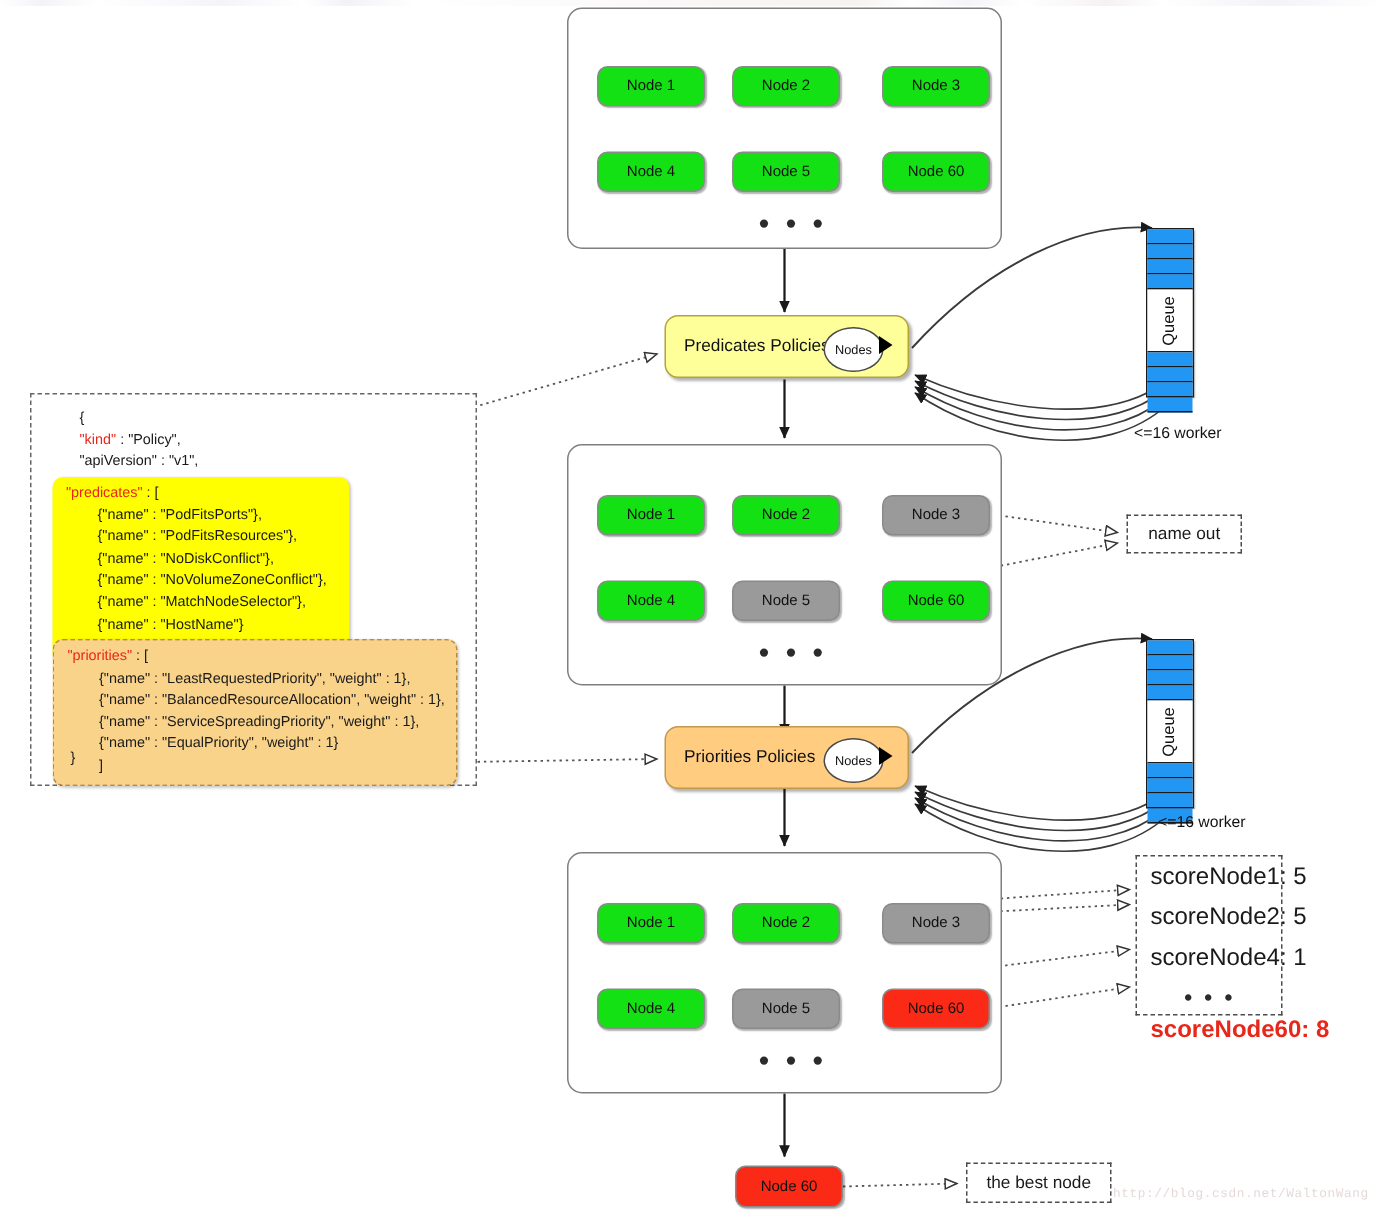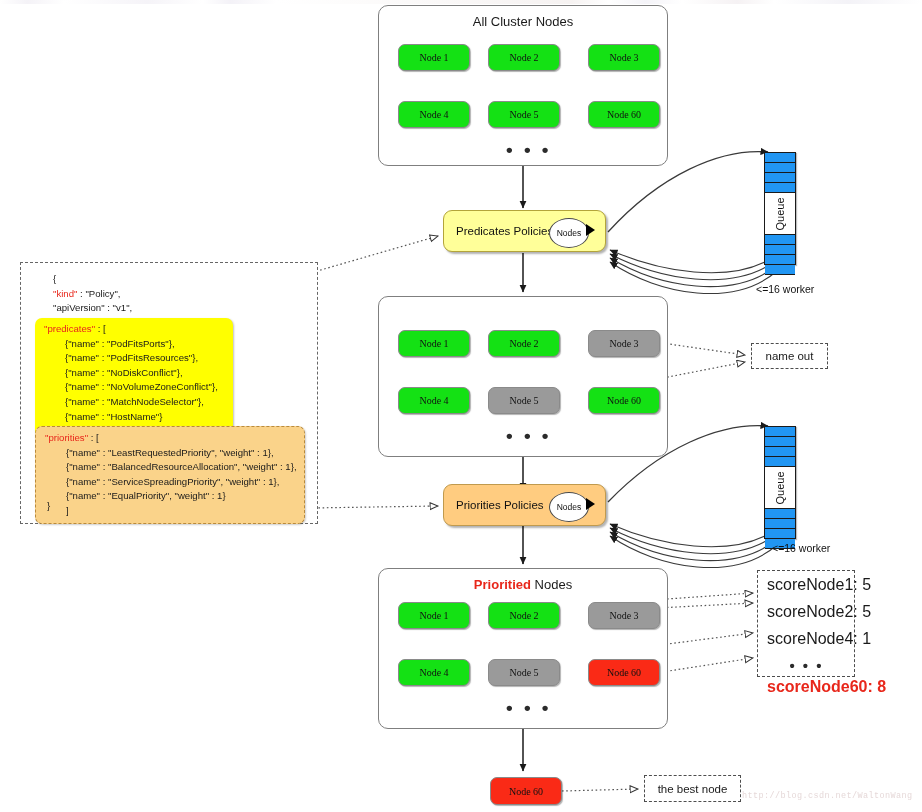--- a/index.html
+++ b/index.html
@@ -45,21 +45,20 @@
     border: 1.3px solid #8a8a8a;
     border-radius: 7px;
     font-size: 10px;
     color: #111111;
     display: flex;
     align-items: center;
     justify-content: center;
     width: 72px;
     height: 27px;
     box-shadow: 1px 1px 1px rgba(0,0,0,0.30);
-    font-family: Liberation Serif, serif;
   }
   .node.green { background: #14e114; }
   .node.gray  { background: #9a9a9a; }
   .node.red   { background: #fa2a16; }
 
   .ellipsis {
     position: absolute;
     font-size: 19px;
     letter-spacing: 3px;
     color: #2b2b2b;
@@ -281,23 +280,20 @@
 
   <path d="M466,613 L753,593" fill="none" stroke="#555555" stroke-width="1.2" stroke-dasharray="1.6 2.6" marker-end="url(#arrOpen)"></path>
   <path d="M562,613 L753,603" fill="none" stroke="#555555" stroke-width="1.2" stroke-dasharray="1.6 2.6" marker-end="url(#arrOpen)"></path>
   <path d="M466,670 L753,633" fill="none" stroke="#555555" stroke-width="1.2" stroke-dasharray="1.6 2.6" marker-end="url(#arrOpen)"></path>
   <path d="M662,672 L753,658" fill="none" stroke="#555555" stroke-width="1.2" stroke-dasharray="1.6 2.6" marker-end="url(#arrOpen)"></path>
 
   <path d="M562,791 L638,789" fill="none" stroke="#555555" stroke-width="1.2" stroke-dasharray="1.6 2.6" marker-end="url(#arrOpen)"></path>
 </svg>
 
 <div class="abs group-box" style="left:378px; top:5px; width:290px; height:161px;">
-  <div class="group-title">
-    <span>All Cluster Nodes</span>
-  </div>
   <div class="abs node green" style="left:19px; top:38px;">
     <span>Node 1</span>
   </div>
   <div class="abs node green" style="left:109px; top:38px;">
     <span>Node 2</span>
   </div>
   <div class="abs node green" style="left:209px; top:38px;">
     <span>Node 3</span>
   </div>
   <div class="abs node green" style="left:19px; top:95px;">
@@ -378,23 +374,20 @@
     <span>Queue</span>
   </div>
   <div class="q-seg" style="height:9px;"></div>
   <div class="q-seg" style="height:9px;"></div>
   <div class="q-seg" style="height:9px;"></div>
   <div class="q-seg" style="height:9px;"></div>
 </div>
 <div class="worker-label" style="left:772px; top:542px;">&lt;=16 worker</div>
 
 <div class="abs group-box" style="left:378px; top:568px; width:290px; height:161px;">
-  <div class="group-title">
-    <span class="hl">Prioritied</span><span> Nodes</span>
-  </div>
   <div class="abs node green" style="left:19px; top:33px;">
     <span>Node 1</span>
   </div>
   <div class="abs node green" style="left:109px; top:33px;">
     <span>Node 2</span>
   </div>
   <div class="abs node gray" style="left:209px; top:33px;">
     <span>Node 3</span>
   </div>
   <div class="abs node green" style="left:19px; top:90px;">

